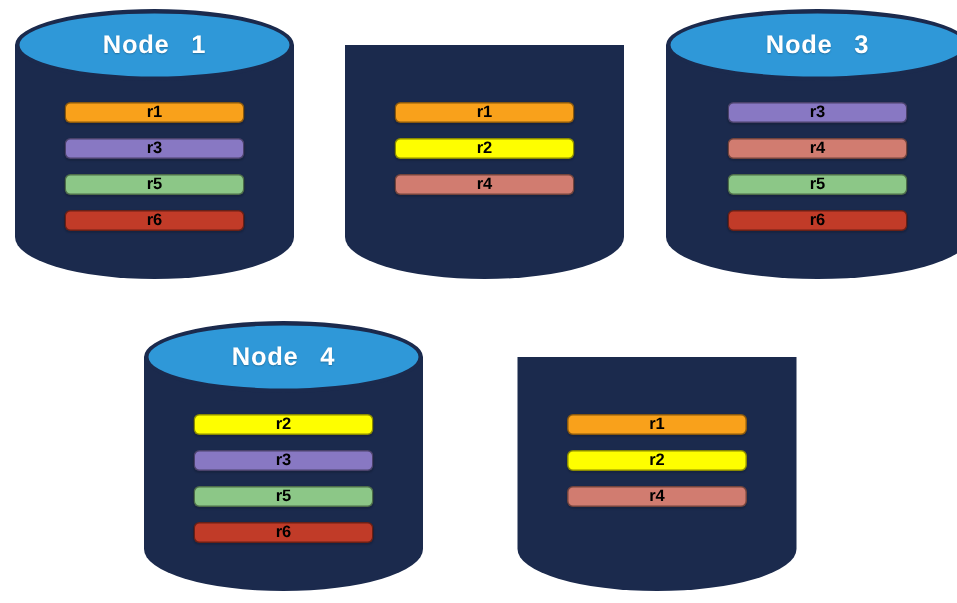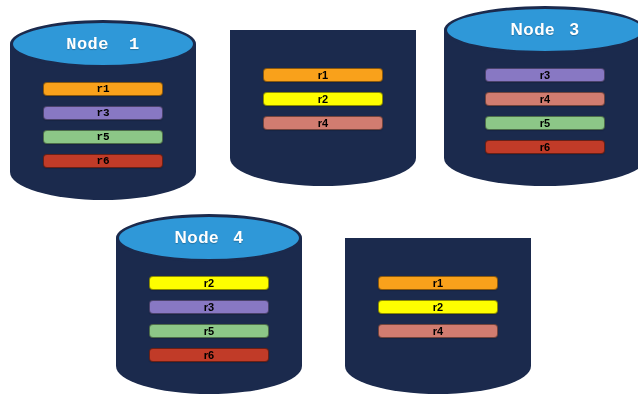--- a/index.html
+++ b/index.html
@@ -13,24 +13,24 @@
     width: 638px;
     height: 402px;
     background: var(--bg-color, #ffffff);
     overflow: hidden;
   }
   .node {
     position: absolute;
     width: 186px;
     height: 180px;
   }
-  .pos-0 { left: 10px;  top: 20px; font-family: Liberation Mono, monospace; }
+  .pos-0 { left: 10px;  top: 6px; }
   .pos-1 { left: 230px; top: 6px; }
   .pos-2 { left: 444px; top: 6px; padding-left: 16px; }
-  .pos-3 { left: 116px; top: 214px; text-decoration: underline; }
+  .pos-3 { left: 96px; top: 214px; text-decoration: underline; }
   .pos-4 { left: 345px; top: 214px; }
 
   .cyl-body {
     position: absolute;
     left: 0; right: 0;
     top: 24px; bottom: 0;
     background: var(--body-color, #1B2A4D);
     border-radius: 0 0 50% 50% / 0 0 28px 28px;
   }
   .cyl-top {

